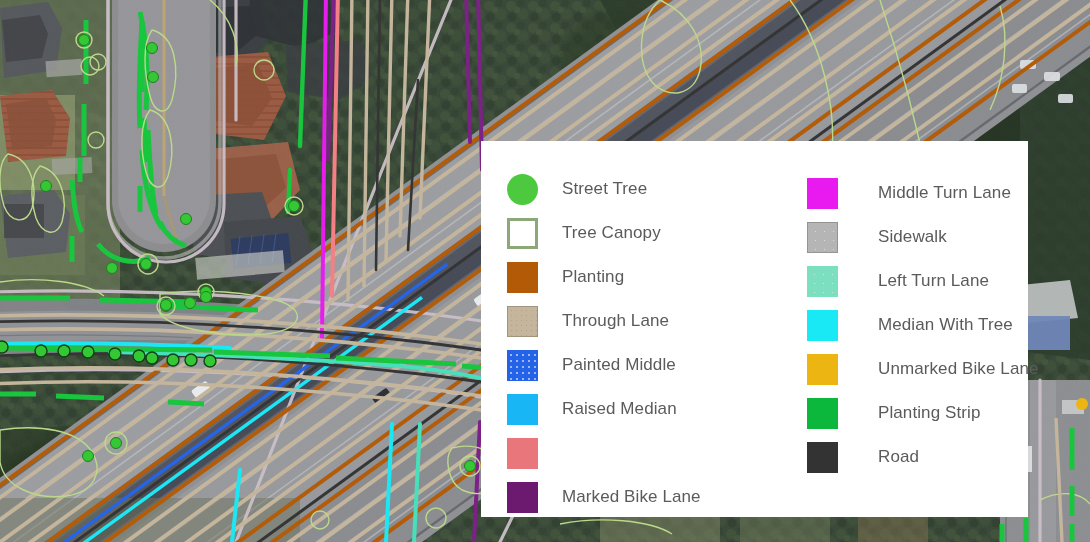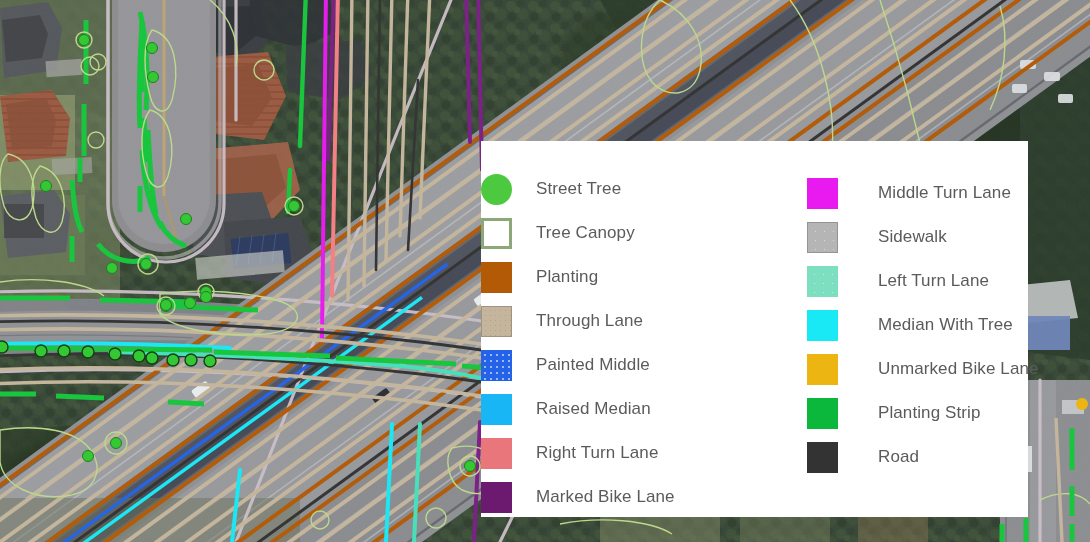--- a/index.html
+++ b/index.html
@@ -38,20 +38,21 @@
     display: flex;
     flex-direction: row;
     align-items: flex-start;
     box-shadow: 0 0 0 0 rgba(0,0,0,0);
   }
   .legend-col {
     box-sizing: border-box;
   }
   .legend-col.col-left {
     width: 300px;
+    padding-left: 26px;
     padding-top: 6px;
   }
   .legend-col.col-right {
     width: 247px;
     padding-left: 26px;
     padding-top: 10px;
   }
   .legend-row {
     display: flex;
     flex-direction: row;
@@ -565,21 +566,20 @@
         <span class="legend-label">Painted Middle</span>
       </div>
 
       <div class="legend-row">
         <span class="legend-swatch" style="background:#18b6f5;"></span>
         <span class="legend-label">Raised Median</span>
       </div>
 
       <div class="legend-row">
         <span class="legend-swatch" style="background:#e8767b;"></span>
-        <span class="legend-label">Right Turn Lane</span>
       </div>
 
       <div class="legend-row">
         <span class="legend-swatch" style="background:#6b1a70;"></span>
         <span class="legend-label">Marked Bike Lane</span>
       </div>
 
     </div>
 
     <div class="legend-col col-right">

